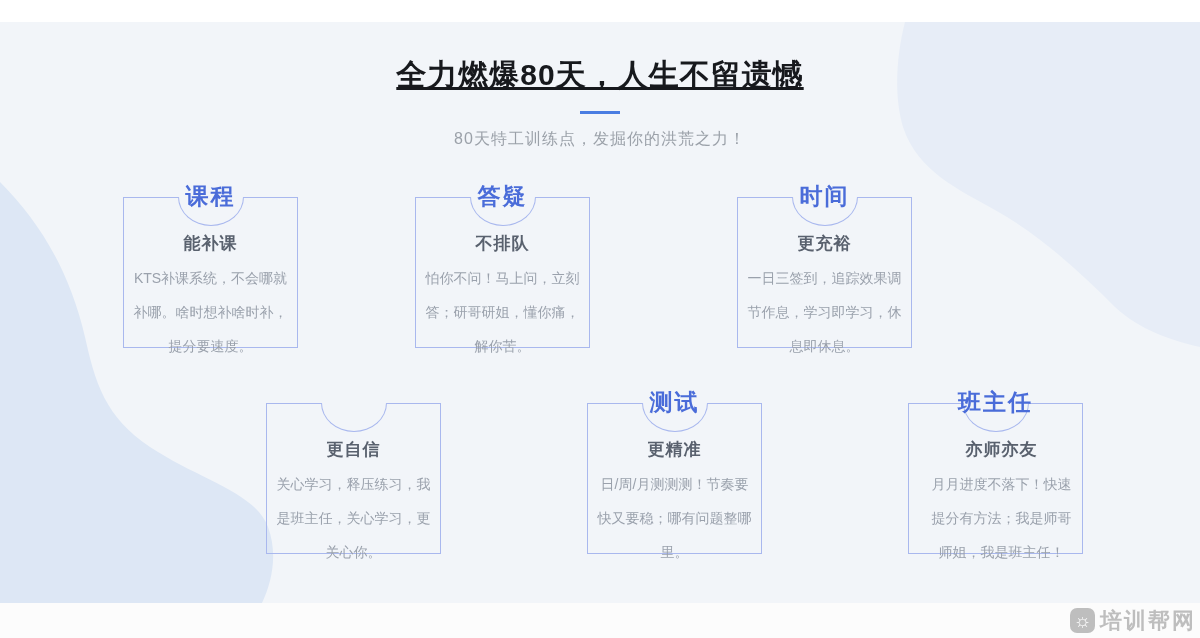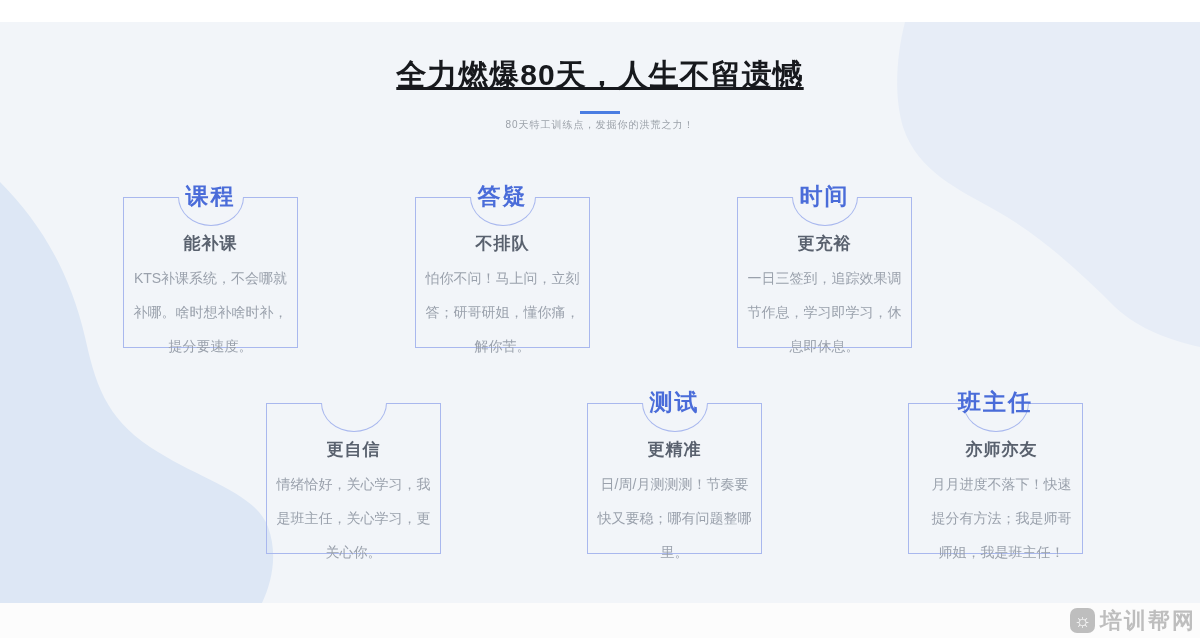--- a/index.html
+++ b/index.html
@@ -10,21 +10,21 @@
   }
   .top-strip{height:22px;background:#ffffff;}
   .main{position:relative;height:581px;background:#f2f5f9;overflow:hidden;}
   .blobs{position:absolute;left:0;top:0;pointer-events:none;}
   .header{position:relative;z-index:2;}
   .page-title{
     padding-top:33px;text-align:center;
     font-size:30px;font-weight:bold;color:#17191d;letter-spacing:1px;text-decoration:underline;
   }
   .divider{width:40px;height:3px;margin:15px auto 0;background:#4a7de2;}
-  .subtitle{margin-top:4px;text-align:center;font-size:10px;color:#9ba1a9;letter-spacing:1px;}
+  .subtitle{margin-top:15px;text-align:center;font-size:16px;color:#9ba1a9;letter-spacing:1px;}
 
   .card{
     position:absolute;width:175px;height:151px;box-sizing:border-box;
     border:1px solid #a9b8ee;z-index:2;
   }
   .card .notch{
     position:absolute;top:-1px;left:50%;transform:translateX(-50%);
     width:66px;height:29px;background:#f2f5f9;
     border:1px solid #a9b8ee;border-top:none;box-sizing:border-box;
     border-bottom-left-radius:33px 29px;border-bottom-right-radius:33px 29px;
@@ -94,21 +94,21 @@
   <div class="card c3">
     <div class="notch"></div>
     <div class="tag">时间</div>
     <div class="heading">更充裕</div>
     <div class="body">一日三签到，追踪效果调节作息，学习即学习，休息即休息。</div>
   </div>
 
   <div class="card c4">
     <div class="notch"></div>
     <div class="heading">更自信</div>
-    <div class="body">情绪恰好，关心学习，我是班主任，关心学习，更关心你。</div>
+    <div class="body">关心学习，释压练习，我是班主任，关心学习，更关心你。</div>
   </div>
 
   <div class="card c5">
     <div class="notch"></div>
     <div class="tag">测试</div>
     <div class="heading">更精准</div>
     <div class="body">日/周/月测测测！节奏要快又要稳；哪有问题整哪里。</div>
   </div>
 
   <div class="card c6">

